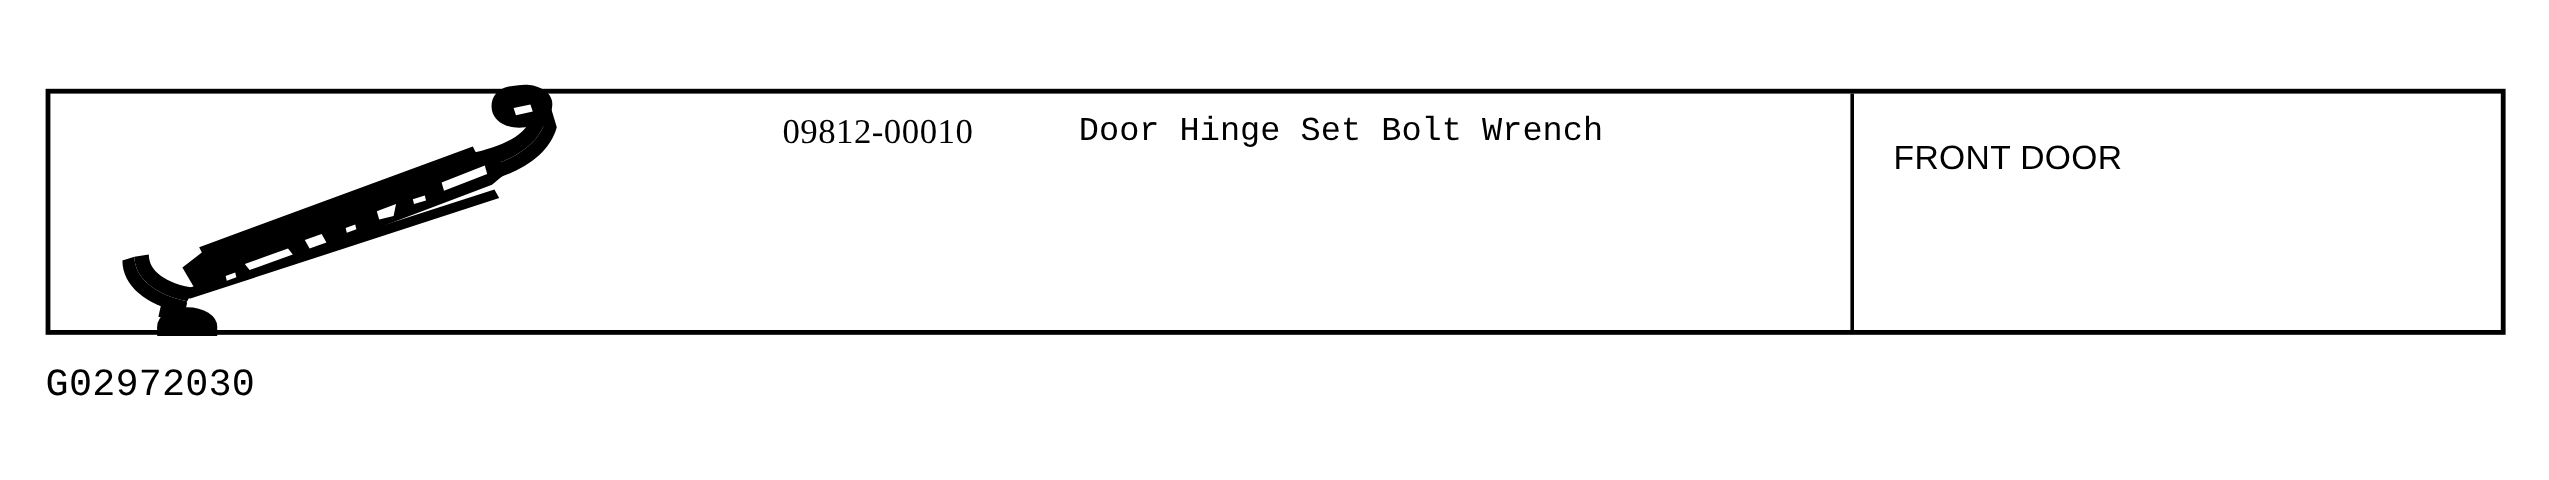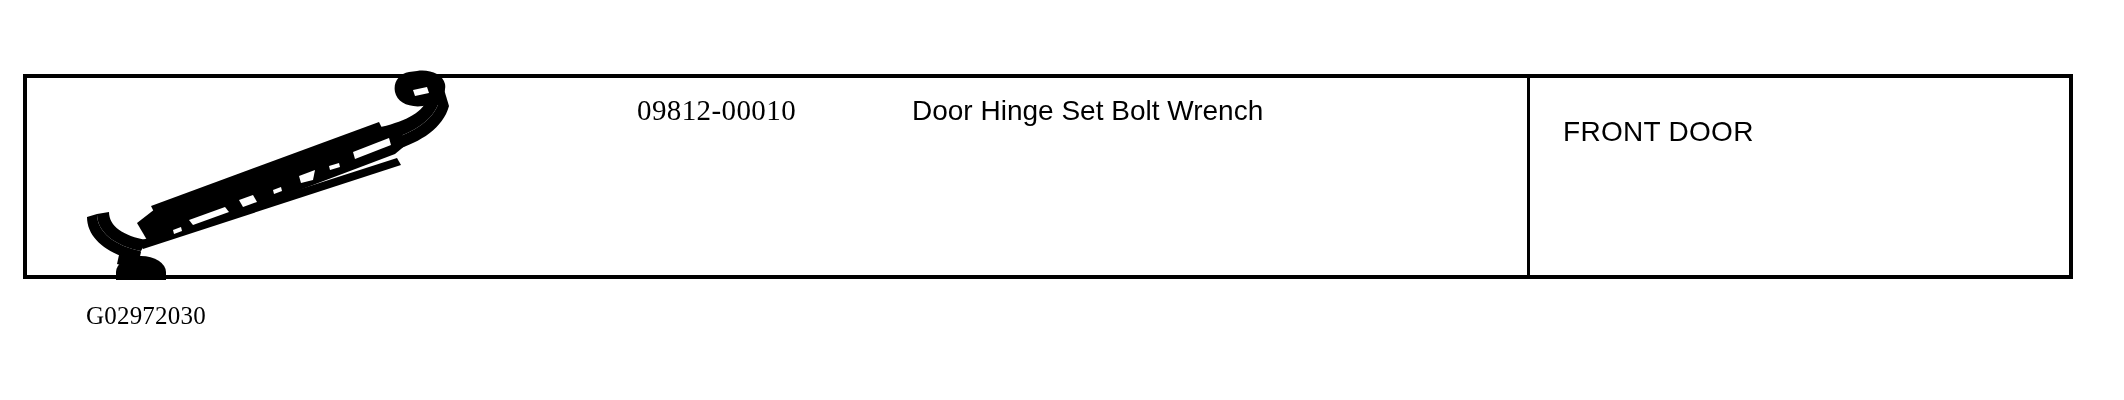--- a/index.html
+++ b/index.html
@@ -13,21 +13,21 @@
     position: relative;
     overflow: hidden;
     font-family: "Liberation Sans", sans-serif;
     color: #000000;
     -webkit-font-smoothing: none;
   }
 
   
   #tool-table {
     position: absolute;
-    left: 23px;
+    left: 38px;
     top: 74px;
     width: 2050px;
     height: 205px;
     box-sizing: border-box;
     border: 4px solid #000000;
     background: #ffffff;
   }
 
   
   #column-divider {
@@ -66,25 +66,24 @@
     letter-spacing: 0.4px;
     white-space: nowrap;
     line-height: 1;
   }
 
   
   #tool-description {
     position: absolute;
     left: 857px;
     top: 19px;
-    font-family: Liberation Sans, sans-serif;
+    font-family: Liberation Mono, monospace;
     font-size: 28px;
     white-space: nowrap;
     line-height: 1;
-    margin-left: 28px;
   }
 
   
   #application-cell {
     position: absolute;
     left: 1503px;
     top: 0;
     right: 0;
     height: 100%;
   }
@@ -102,25 +101,24 @@
     line-height: 44px;
     letter-spacing: 0.3px;
     white-space: nowrap;
   }
 
   
   #figure-caption {
     position: absolute;
     left: 38px;
     top: 302px;
-    font-family: Liberation Serif, serif;
-    font-size: 25px;
+    font-family: Liberation Mono, monospace;
+    font-size: 32px;
     letter-spacing: 0.2px;
     white-space: nowrap;
-    margin-left: 48px;
   }
 </style>
 </head>
 <body>
 
 <div id="tool-table">
 
   <div id="tool-illustration-cell">
     <svg id="wrench-illustration" viewBox="0 0 470 210" xmlns="http://www.w3.org/2000/svg">
       <g fill="#000000" fill-rule="evenodd">

